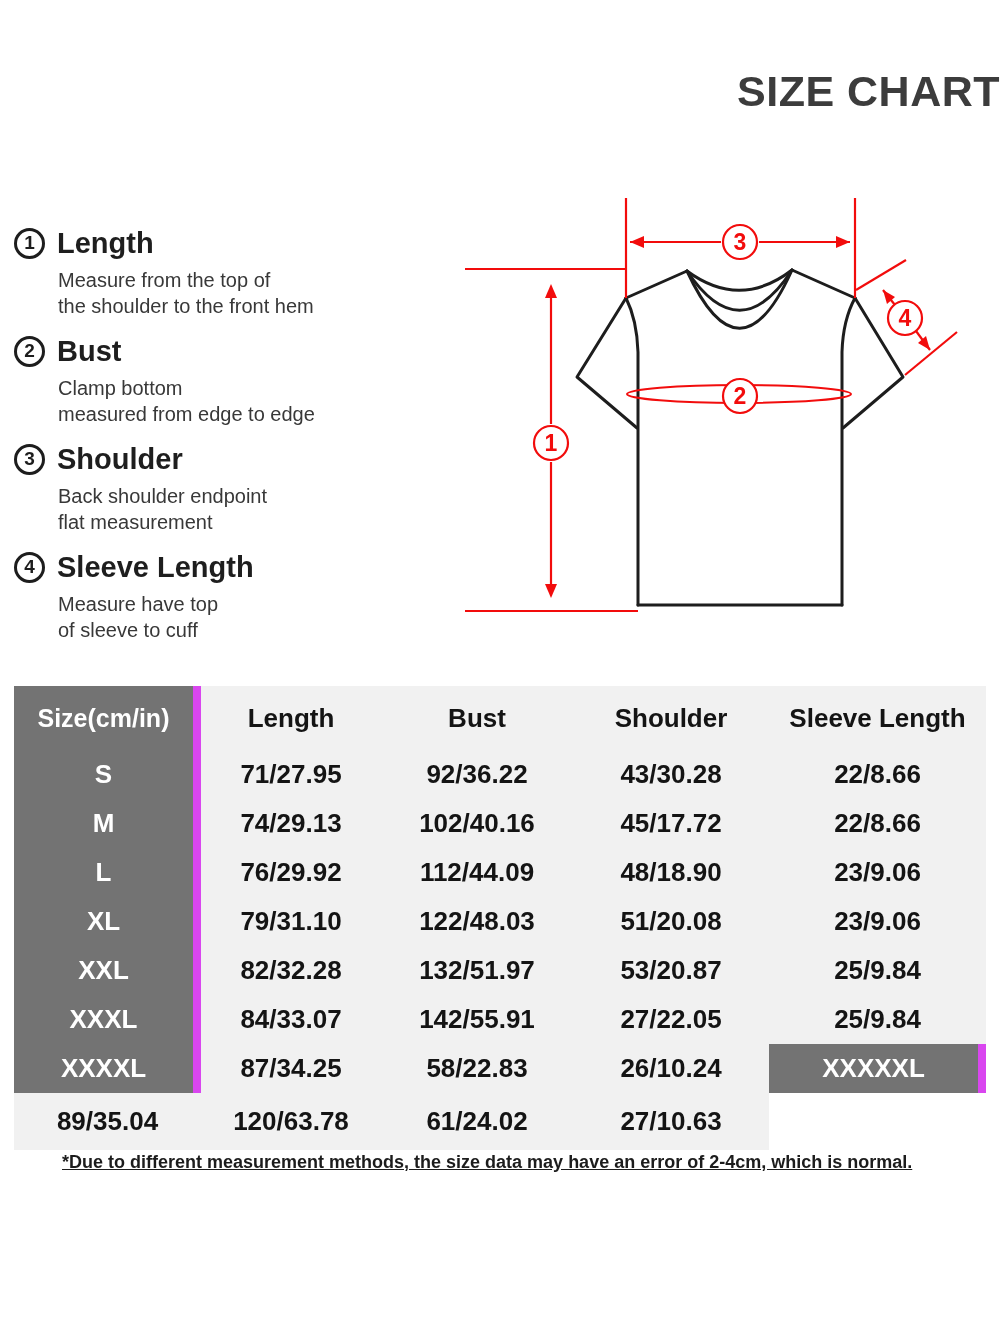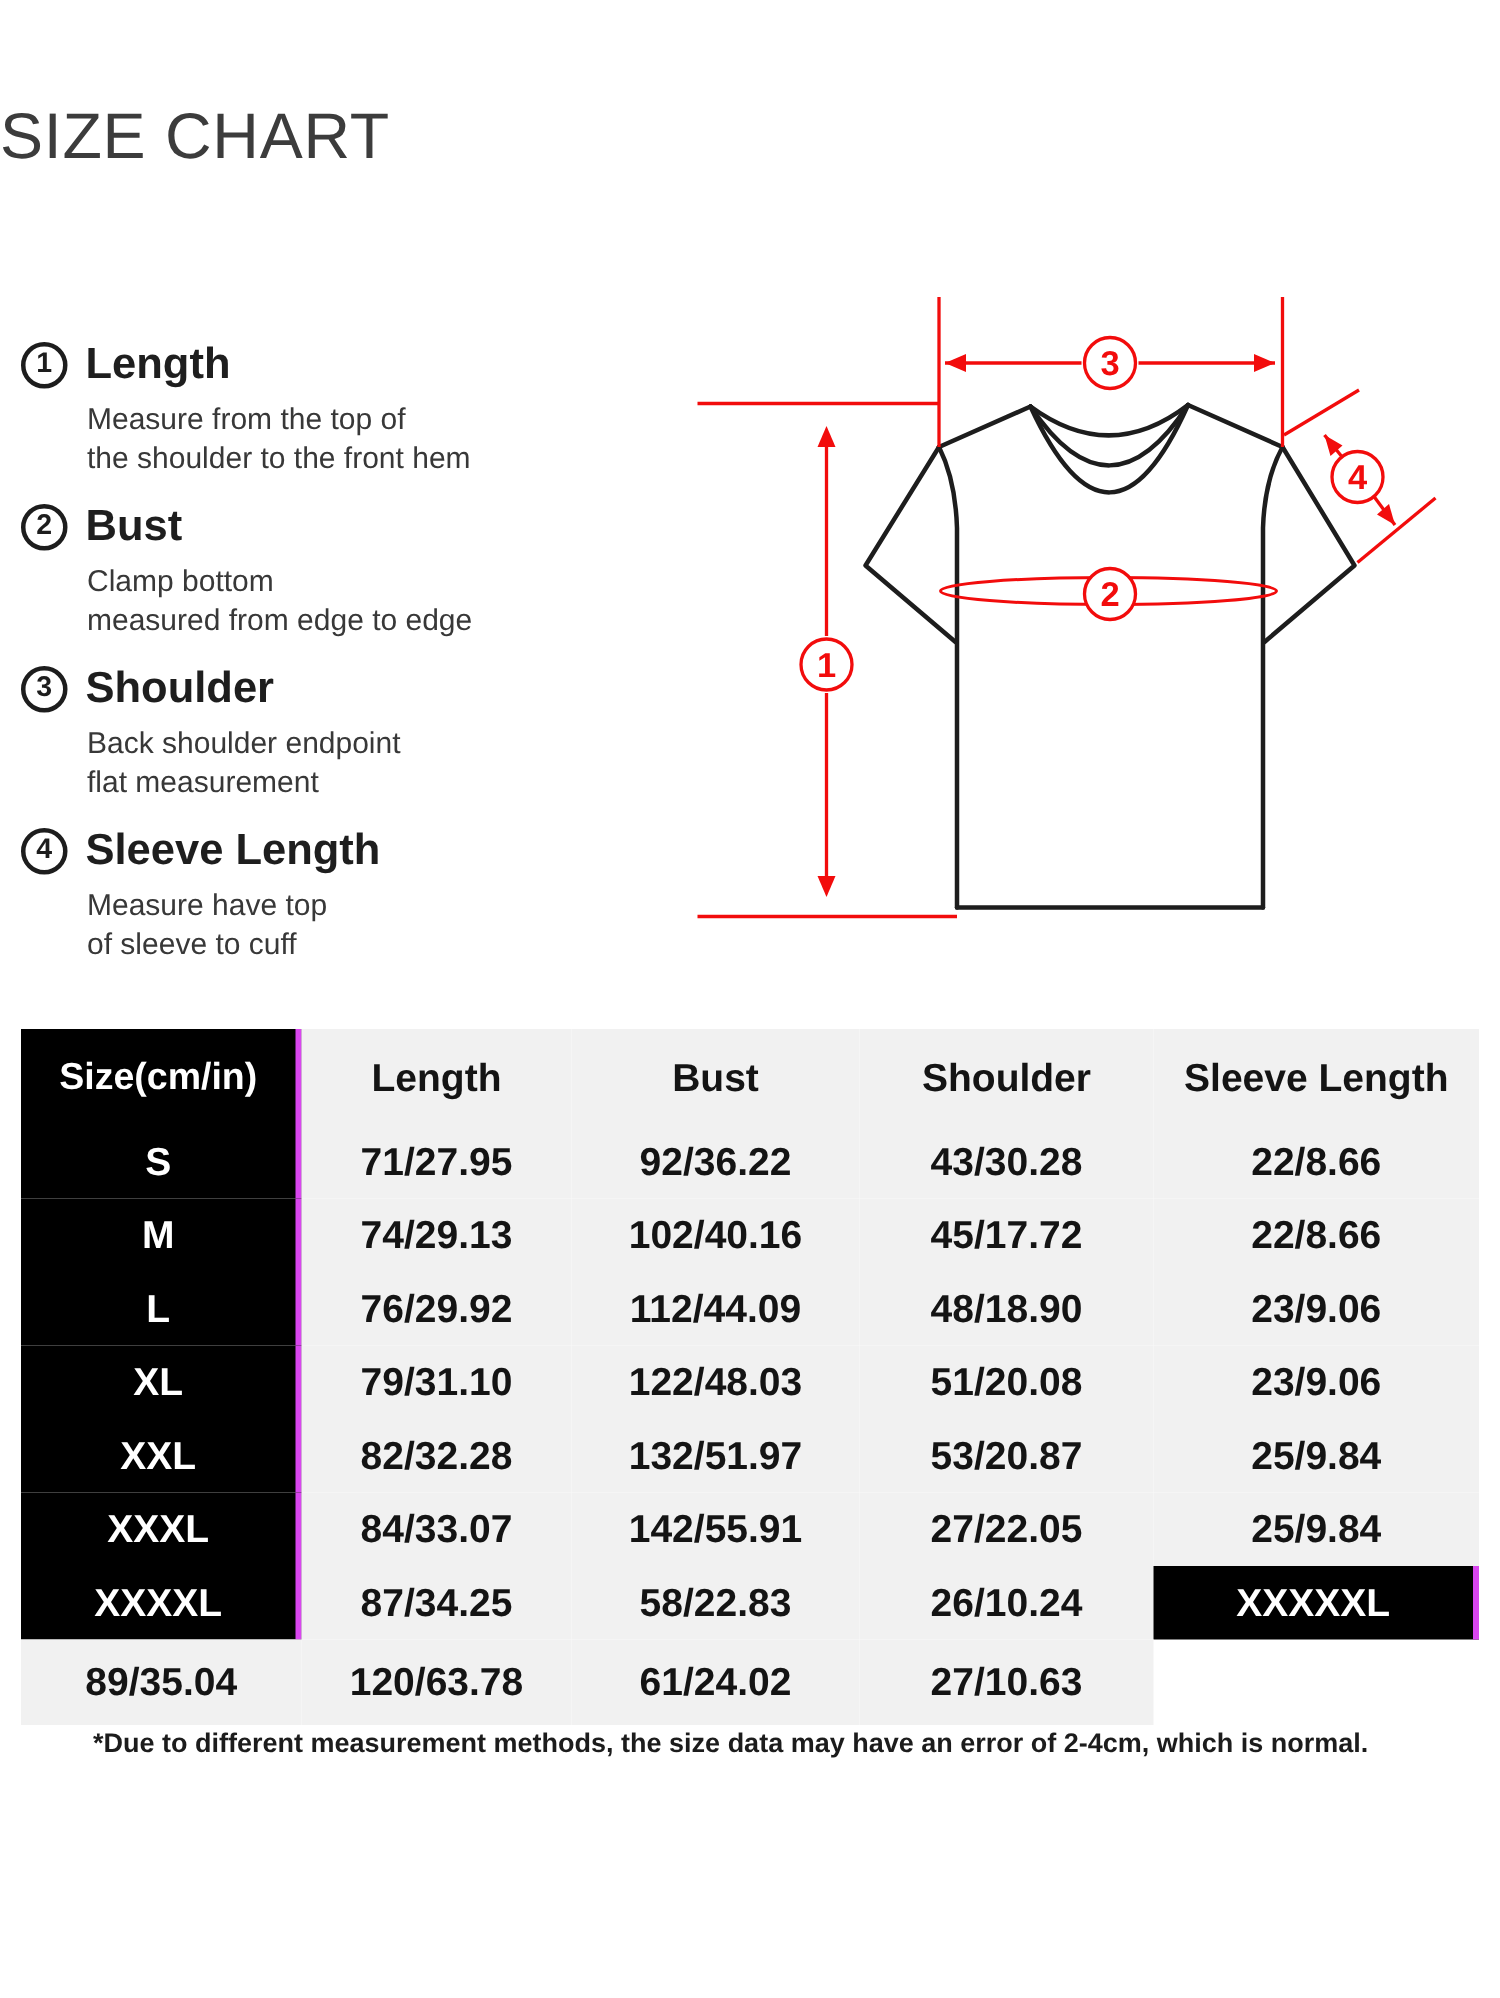--- a/index.html
+++ b/index.html
@@ -1,22 +1,22 @@
 <!DOCTYPE html>
 <html><head>
 <meta charset="utf-8">
 <style>
   html,body{margin:0;padding:0;}
   body{
     width:1000px;height:1332px;position:relative;background:#ffffff;
     font-family:"Liberation Sans","DejaVu Sans",sans-serif;overflow:hidden;
   }
   .page-title{
-    position:absolute;top:68px;left:0;width:1000px;text-align:left;
-    font-size:43px;font-weight:400;color:#3c3c3c;letter-spacing:.5px;line-height:1.1;
+    position:absolute;top:68px;left:0;width:1000px;text-align:right;
+    font-size:43px;font-weight:700;color:#3c3c3c;letter-spacing:.5px;line-height:1.1;
   }
   
   .legend{position:absolute;left:14px;top:224px;width:440px;}
   .legend-item{margin-bottom:13px;}
   .legend-head{display:flex;align-items:center;gap:12px;height:38px;}
   .legend-circle{
     width:31px;height:31px;box-sizing:border-box;border:3px solid #1d1d1d;border-radius:50%;
     display:flex;align-items:center;justify-content:center;
     font-size:19px;font-weight:700;color:#1d1d1d;flex:0 0 auto;
   }
@@ -29,27 +29,27 @@
     position:absolute;left:14px;top:686px;width:972px;height:464px;
     display:grid;
     grid-template-columns:187px 180px 192px 196px 217px;
     grid-template-rows:64px 49px 49px 49px 49px 49px 49px 49px 57px;
   }
   .size-table div{
     display:flex;align-items:center;justify-content:center;
     font-weight:700;font-size:26px;color:#141414;background:#f1f1f1;
   }
   .size-table .c-size{
-    background:#000000;color:#ffffff;border-right:4px solid #d946ef;box-sizing:border-box;
+    background:#737373;color:#ffffff;border-right:8px solid #d946ef;box-sizing:border-box;
   }
   .size-table .c-size.hdr{font-size:25px;}
   
   .footnote{
     position:absolute;left:62px;top:1152px;width:900px;
-    font-size:18px;font-weight:700;color:#1c1c1c;
+    font-size:18px;font-weight:700;color:#1c1c1c;text-decoration:underline;
   }
 </style>
 </head>
 <body>
 
 <div class="page-title">SIZE CHART</div>
 
 <div class="legend">
   <div class="legend-item">
     <div class="legend-head">

